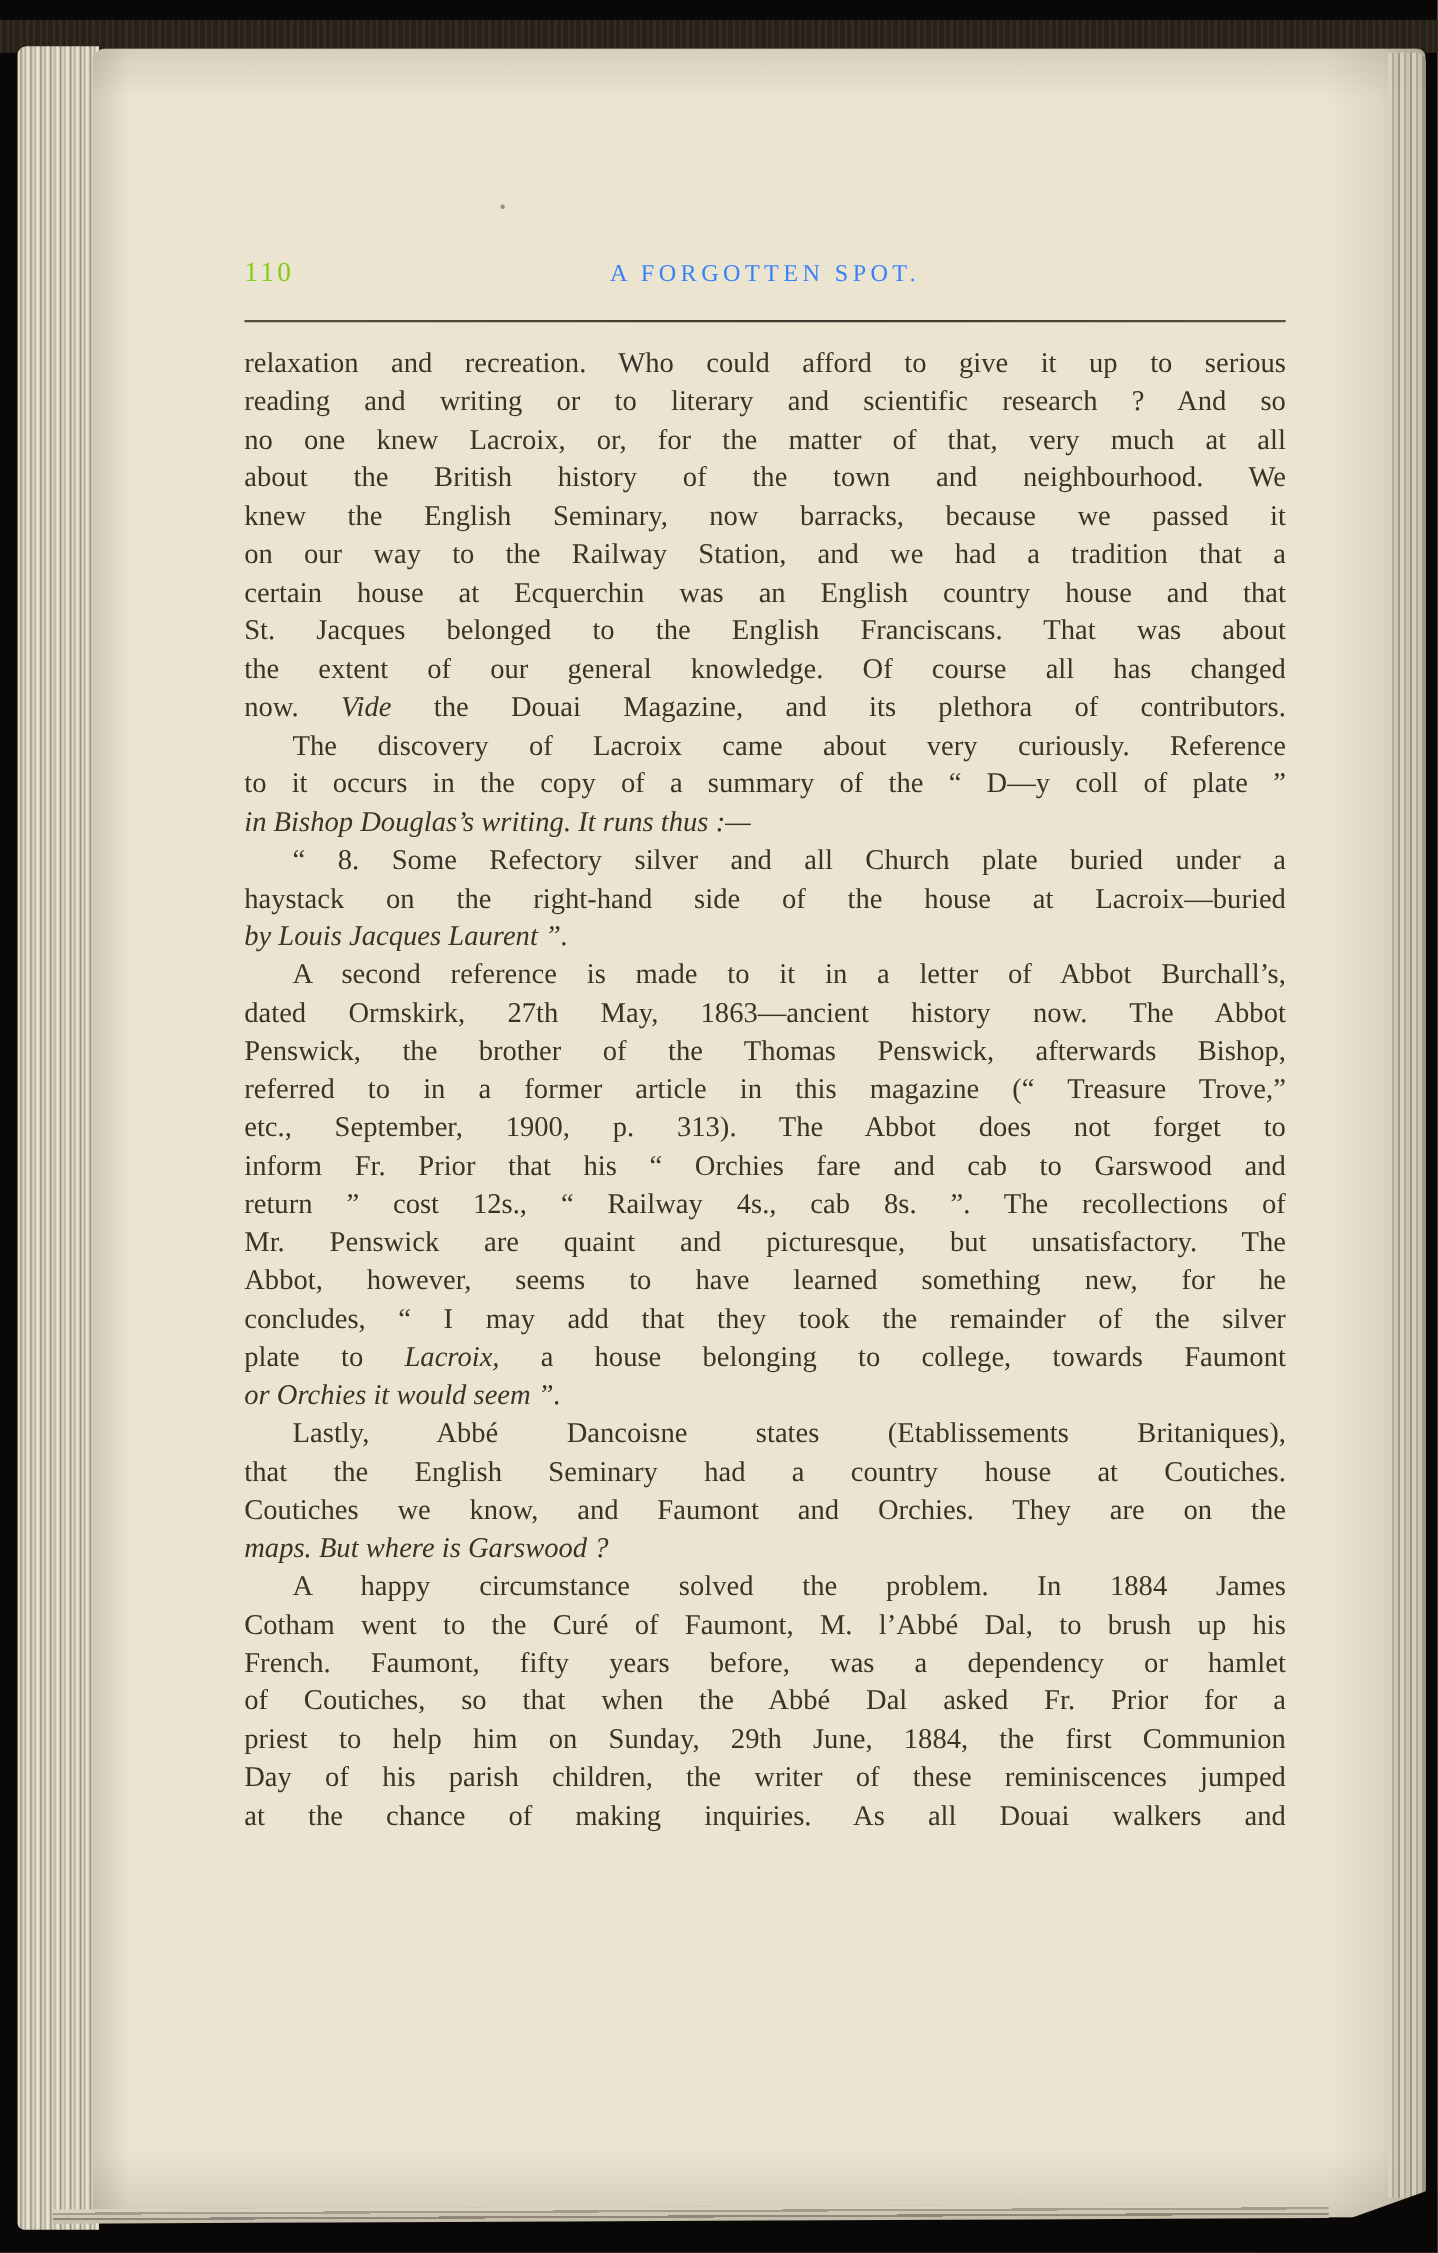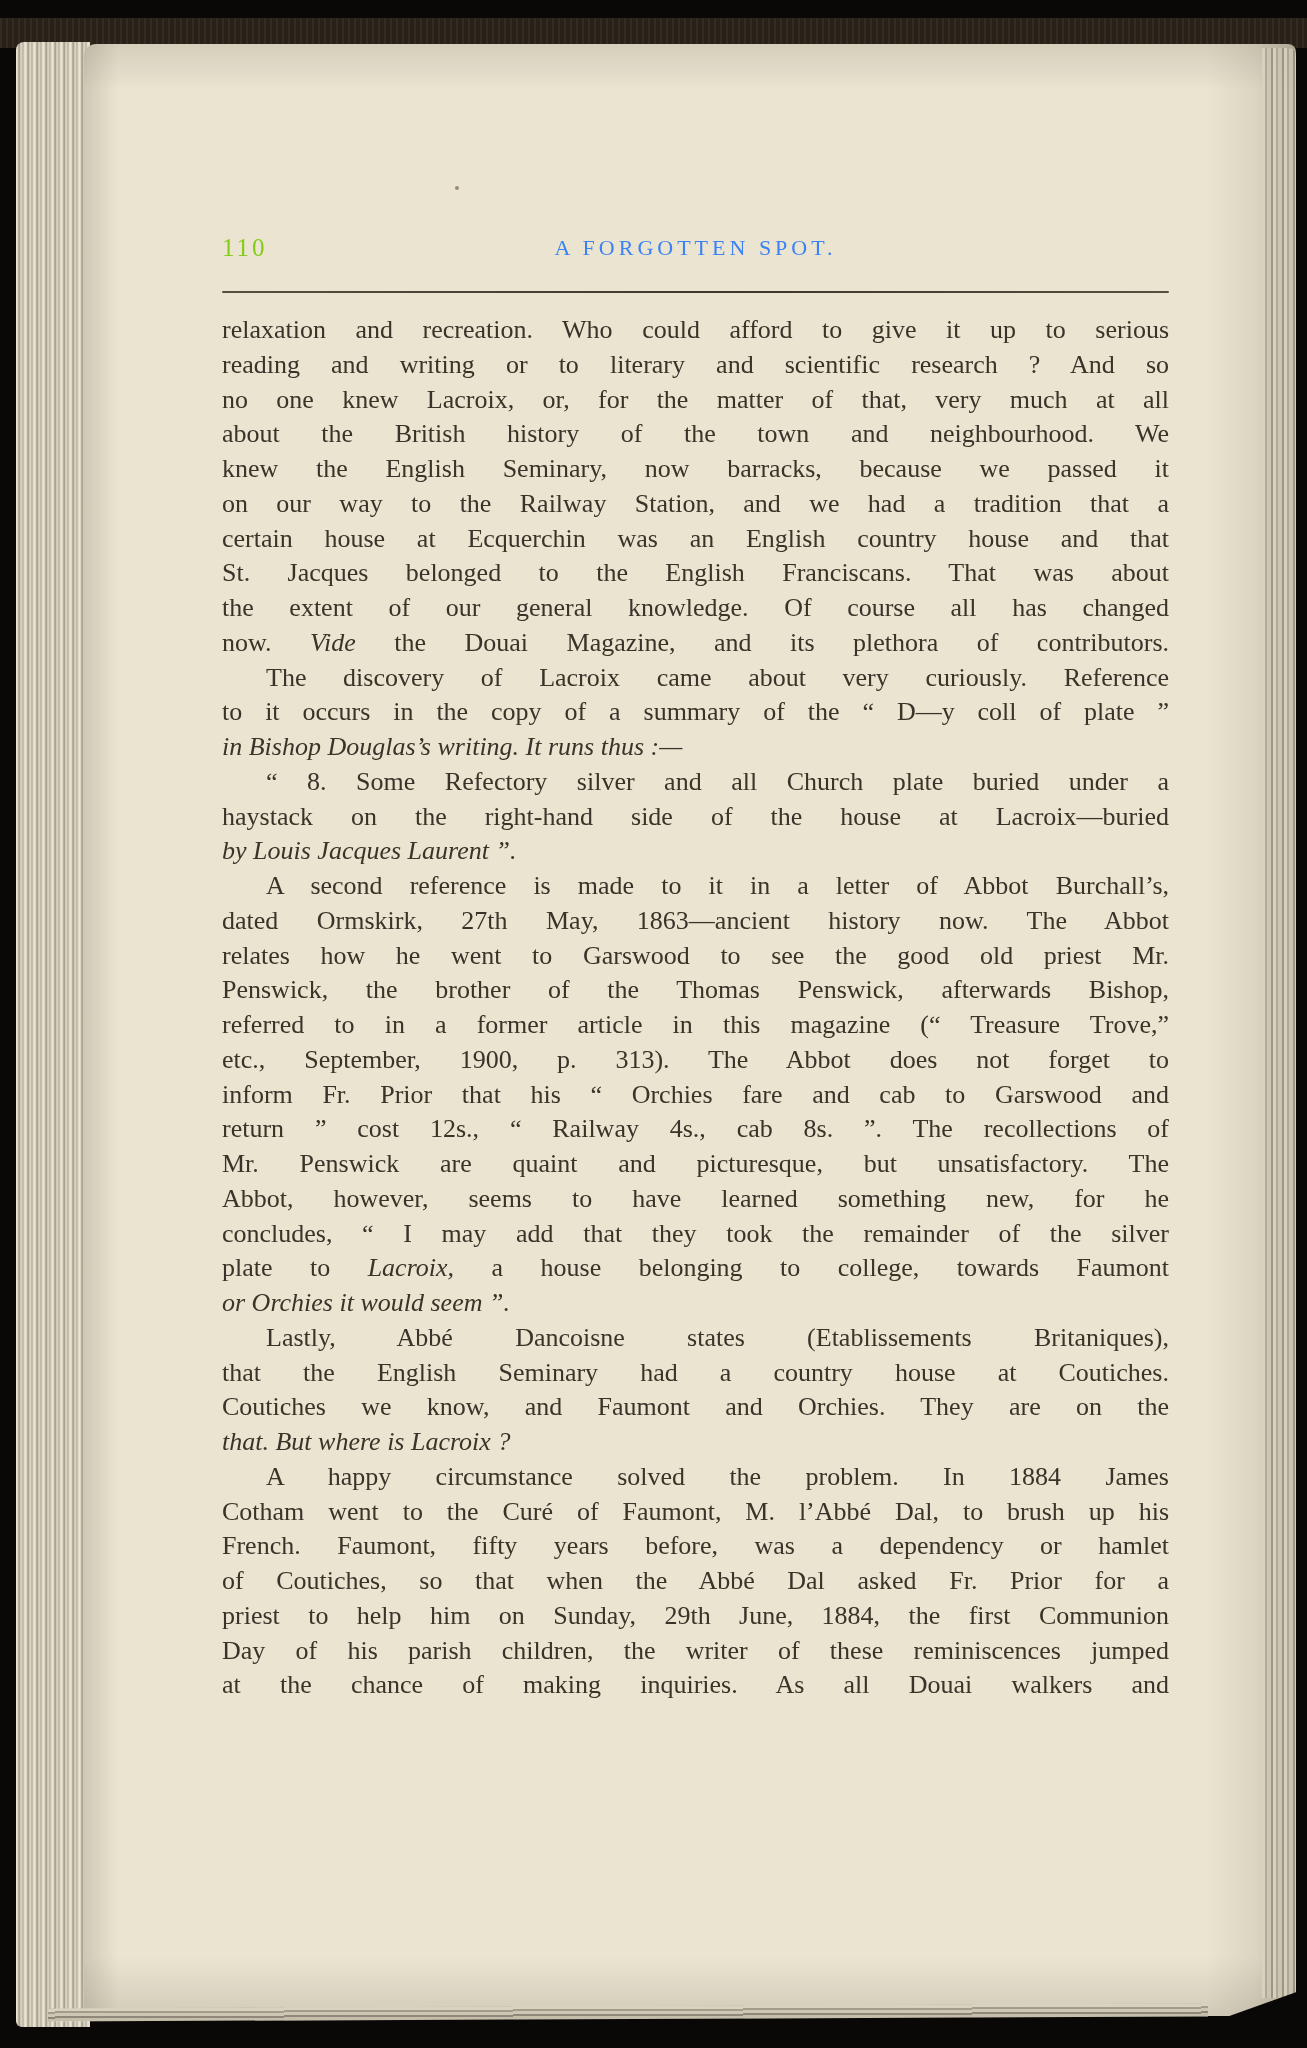--- a/index.html
+++ b/index.html
@@ -122,35 +122,34 @@
     <div class="line"><span>the extent of our general knowledge.  Of course all has changed</span></div>
     <div class="line"><span>now.  </span><em>Vide</em><span> the Douai Magazine, and its plethora of contributors.</span></div>
     <div class="line indent"><span>The discovery of Lacroix came about very curiously.  Reference</span></div>
     <div class="line"><span>to it occurs in the copy of a summary of the “ D—y coll of plate ”</span></div>
     <div class="line short"><span>in Bishop Douglas’s writing.  It runs thus :—</span></div>
     <div class="line indent"><span>“ 8.  Some Refectory silver and all Church plate buried under a</span></div>
     <div class="line"><span>haystack on the right-hand side of the house at Lacroix—buried</span></div>
     <div class="line short"><span>by Louis Jacques Laurent ”.</span></div>
     <div class="line indent"><span>A second reference is made to it in a letter of Abbot Burchall’s,</span></div>
     <div class="line"><span>dated Ormskirk, 27th May, 1863—ancient history now.  The Abbot</span></div>
-    <div class="line"><span>relates how he went to Garswood to see the good old priest Mr.</span></div>
     <div class="line"><span>Penswick, the brother of the Thomas Penswick, afterwards Bishop,</span></div>
     <div class="line"><span>referred to in a former article in this magazine (“ Treasure Trove,”</span></div>
     <div class="line"><span>etc., September, 1900, p. 313).  The Abbot does not forget to</span></div>
     <div class="line"><span>inform Fr. Prior that his “ Orchies fare and cab to Garswood and</span></div>
     <div class="line"><span>return ” cost 12s., “ Railway 4s., cab 8s. ”.  The recollections of</span></div>
     <div class="line"><span>Mr. Penswick are quaint and picturesque, but unsatisfactory.  The</span></div>
     <div class="line"><span>Abbot, however, seems to have learned something new, for he</span></div>
     <div class="line"><span>concludes, “ I may add that they took the remainder of the silver</span></div>
     <div class="line"><span>plate to </span><em>Lacroix,</em><span> a house belonging to college, towards Faumont</span></div>
     <div class="line short"><span>or Orchies it would seem ”.</span></div>
     <div class="line indent"><span>Lastly, Abbé Dancoisne states (Etablissements Britaniques),</span></div>
     <div class="line"><span>that the English Seminary had a country house at Coutiches.</span></div>
     <div class="line"><span>Coutiches we know, and Faumont and Orchies.  They are on the</span></div>
-    <div class="line short"><span>that.  But where is Lacroix ?</span></div>
+    <div class="line short"><span>maps.  But where is Garswood ?</span></div>
     <div class="line indent"><span>A happy circumstance solved the problem.  In 1884 James</span></div>
     <div class="line"><span>Cotham went to the Curé of Faumont, M. l’Abbé Dal, to brush up his</span></div>
     <div class="line"><span>French.  Faumont, fifty years before, was a dependency or hamlet</span></div>
     <div class="line"><span>of Coutiches, so that when the Abbé Dal asked Fr. Prior for a</span></div>
     <div class="line"><span>priest to help him on Sunday, 29th June, 1884, the first Communion</span></div>
     <div class="line"><span>Day of his parish children, the writer of these reminiscences jumped</span></div>
     <div class="line"><span>at the chance of making inquiries.  As all Douai walkers and</span></div>
   </div>
 
 </body></html>

